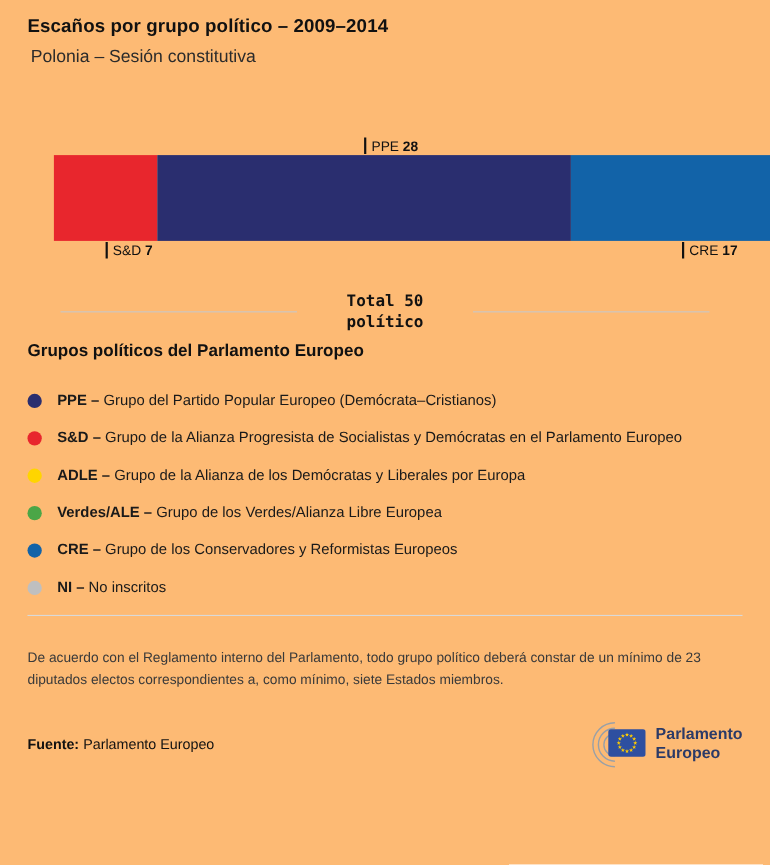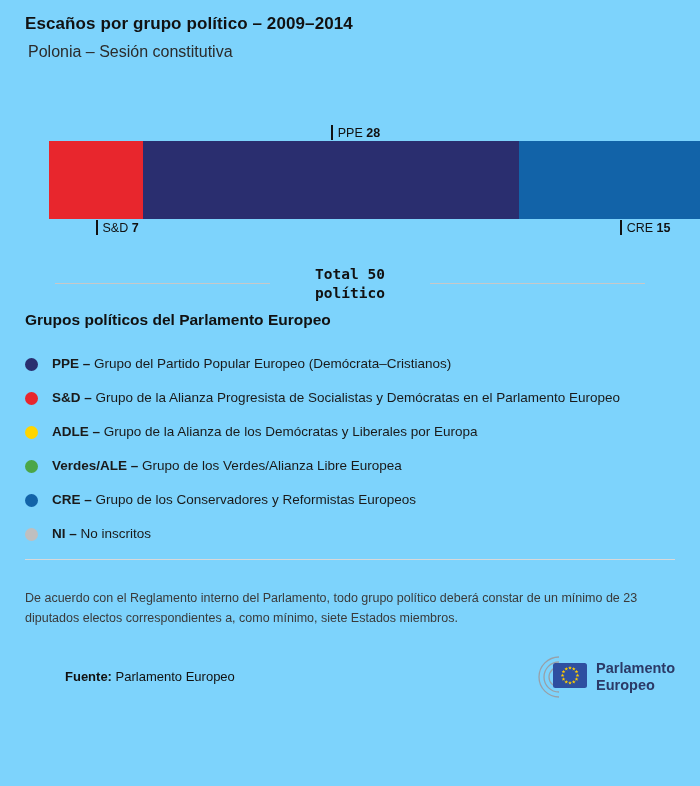--- a/index.html
+++ b/index.html
@@ -1,18 +1,18 @@
 <!DOCTYPE html>
 <html><head>
 <meta charset="utf-8">
 <style>
   * { margin:0; padding:0; box-sizing:border-box; }
   html,body { background:#ffffff; }
   body { width:700px; height:786px; font-family:"Liberation Sans", sans-serif; color:#1a1a1a; }
-  .page { width:700px; height:786px; padding:14px 25px 0 25px; overflow:hidden; position:relative; background:#7dd3fc; }
+  .page { width:700px; height:786px; padding:14px 25px 0 25px; overflow:hidden; position:relative; background:#fdba74; }
 
   .title { font-size:17px; font-weight:700; letter-spacing:.1px; color:#111; }
   .subtitle { font-size:16px; font-weight:400; color:#2b2b2b; margin-top:9px; padding-left:3px; }
 
   .chart { position:relative; margin-top:80px; margin-left:24px; width:672px;border-radius:19px; }
   .bar { display:flex; height:78px; width:100%; }
   .seg { height:100%; }
   .bar-label { position:absolute; display:flex; gap:5px; font-size:12.5px; color:#111; white-space:nowrap; align-items:center; }
   .bar-label .tick { width:1.5px; height:15px; background:#111; flex:0 0 1.5px; }
   .bar-label.above { bottom:100%; margin-bottom:1px; }
@@ -27,21 +27,21 @@
   .legend { margin-top:8px; }
   .legend-item { display:flex; align-items:flex-end; height:34px; }
   .dot { width:13px; height:13px; border-radius:50%; flex:0 0 13px; margin-right:14px; }
   .legend-text { font-size:13.5px; color:#1a1a1a; white-space:nowrap; }
   .legend-text b { font-weight:700; }
 
   .divider { border-top:1px solid #d9d9d9; margin-top:18px; }
   .footnote { margin-top:28px; font-size:12.5px; line-height:1.6; color:#3a3a3a; max-width:650px; }
 
   .footer { display:flex; justify-content:space-between; align-items:center; margin-top:26px; }
-  .source { font-size:13px; color:#111;margin-left:40px; }
+  .source { font-size:13px; color:#111; }
   .source b { font-weight:700; }
   .logo { display:flex; align-items:center; gap:9px; }
   .logo-text { font-size:14.5px; font-weight:700; color:#2B3A67; line-height:1.15; }
 </style>
 </head>
 <body>
 
 <div class="page">
 
   <div class="title">Escaños por grupo político – 2009–2014</div>
@@ -59,21 +59,21 @@
       <div class="seg" style="width: 30%; background-color: rgb(18, 99, 168);"></div>
     </div>
 
     <div class="bar-label below" style="left: 7%;">
       <span class="tick"></span>
       <span class="lbl"><span>S&amp;D</span>&nbsp;<b>7</b></span>
     </div>
 
     <div class="bar-label below" style="left: 85%;">
       <span class="tick"></span>
-      <span class="lbl"><span>CRE</span>&nbsp;<b>15</b></span>
+      <span class="lbl"><span>CRE</span>&nbsp;<b>17</b></span>
     </div>
   </div>
 
   <div class="total-row">
     <div class="rule"></div>
     <div class="total-text">
       <div>Total 50</div>
       <div>político</div>
     </div>
     <div class="rule"></div>

